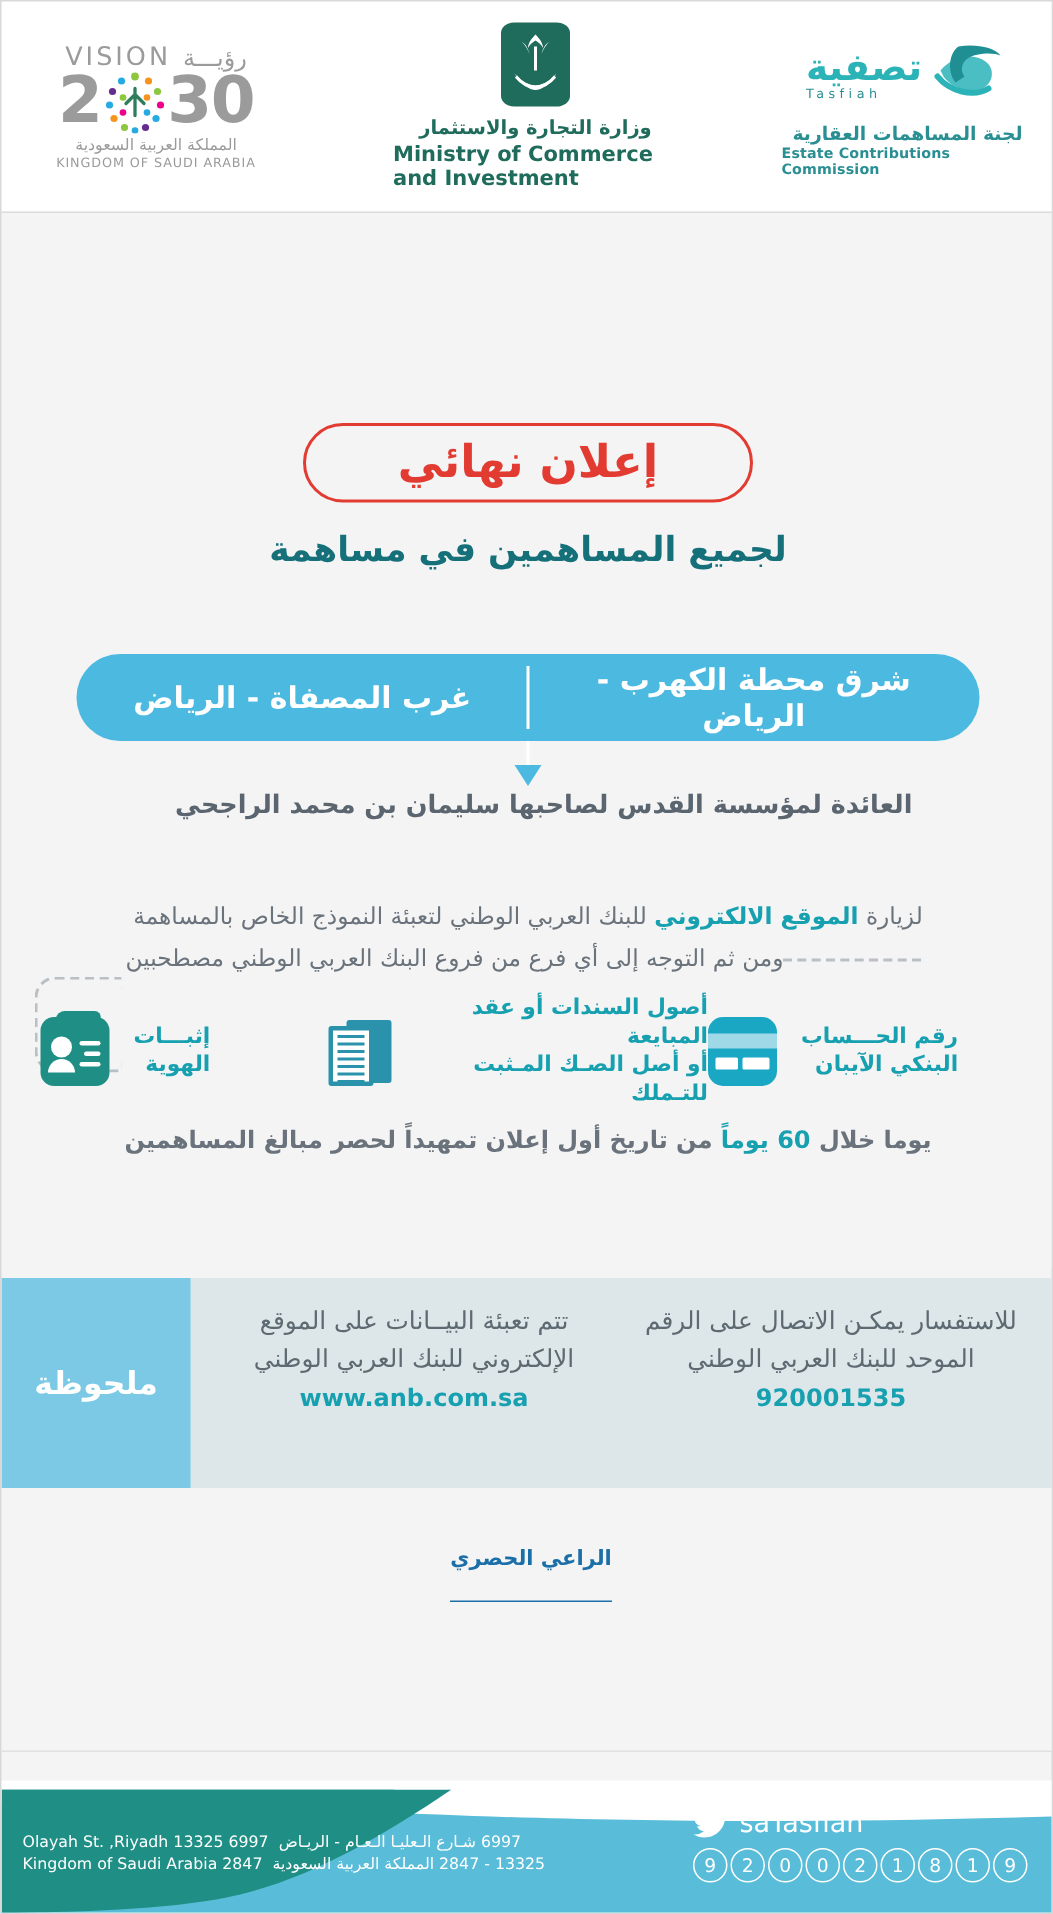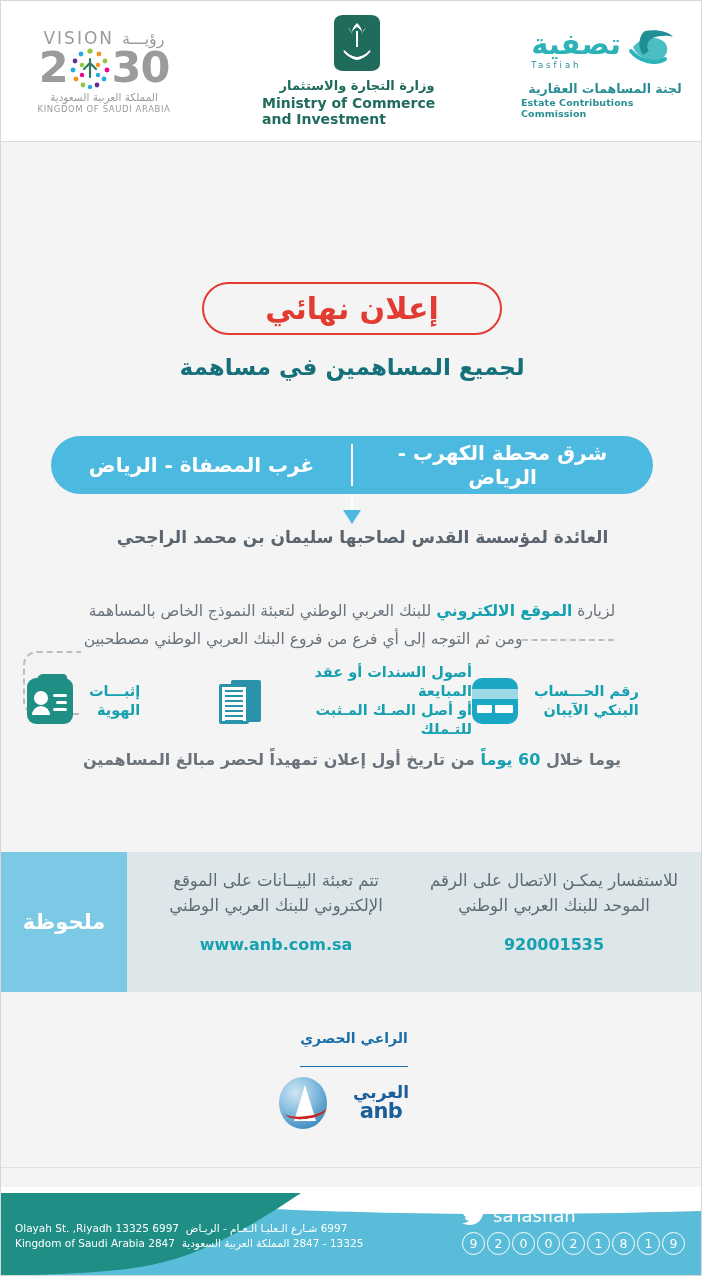--- a/index.html
+++ b/index.html
@@ -24,21 +24,21 @@
     display: flex; align-items: center; justify-content: space-between;
     padding: 0 14px;
   }
   .logo-block { display: flex; flex-direction: column; align-items: center; }
 
   
   .tasfiah { width: 168px; align-items: center; }
   .tasfiah-top { display: flex; align-items: center; gap: 4px; height: 52px; }
   .tasfiah-mark { width: 54px; height: 50px; }
   .tasfiah-word {
-    font-size: 29px; font-weight: bold; color: #2bb3b8;
+    font-size: 25px; font-weight: bold; color: #2bb3b8;
     letter-spacing: -1px; line-height: 1; text-align: right;
   }
   .tasfiah-latin {
     font-size: 8.5px; color: #2a8f93; letter-spacing: 3px;
     text-align: left; margin-top: 1px; direction: ltr;
   }
   .tasfiah-ar {
     font-size: 12.5px; color: #2a8f93; font-weight: bold; margin-top: 5px;
   }
   .tasfiah-en {
@@ -256,21 +256,21 @@
   }
   .note-cols {
     flex: 1; display: flex; flex-direction: row-reverse;
     padding: 16px 24px 0 24px; gap: 28px;
   }
   .note-col { flex: 1; text-align: center; }
   .note-col p {
     font-size: 16.5px; color: #5d6a72; line-height: 25px; font-weight: 500;
   }
   .note-accent {
-    display: block; margin-top: 17px;
+    display: block; margin-top: 4px;
     font-size: 16px; font-weight: bold; color: #16a0b0; direction: ltr;
   }
 
   
   .date-area {
     position: absolute; top: 991px; left: 0;
     width: 702px; height: 175px; background: #f4f4f4;
   }
   .date-block {
     position: absolute; top: 30px; right: 44px; text-align: right;
@@ -521,30 +521,20 @@
         <p>للاستفسار يمكـن الاتصال على الرقم الموحد للبنك العربي الوطني</p>
         <span class="note-accent">920001535</span>
       </div>
     </div>
   </div>
 
   <div class="date-area">
 
     <div class="sponsor">
       <span class="sponsor-label">الراعي الحصري</span>
-      <div class="anb-row">
-        <span class="anb-ball">
-          <span class="anb-a"></span>
-          <span class="anb-swoosh"></span>
-        </span>
-        <span class="anb-text">
-          <span class="anb-ar">العربي</span>
-          <span class="anb-en">anb</span>
-        </span>
-      </div>
     </div>
   </div>
   <div class="bottom-rule"></div>
 
   <div class="footer">
     <svg class="wave-light" viewBox="0 0 702 84" preserveAspectRatio="none">
       <path d="M0 10 C160 2 300 30 702 18 L702 84 L0 84 Z" fill="#59bcd8"></path>
       <path d="M0 0 L300 0 C250 34 200 62 150 72 C110 80 50 82 0 82 Z" fill="#1f8f86"></path>
       <path d="M0 0 L262 0 C232 30 190 58 140 70 C96 80 46 82 0 82 Z" fill="#1f8f86"></path>
     </svg>

